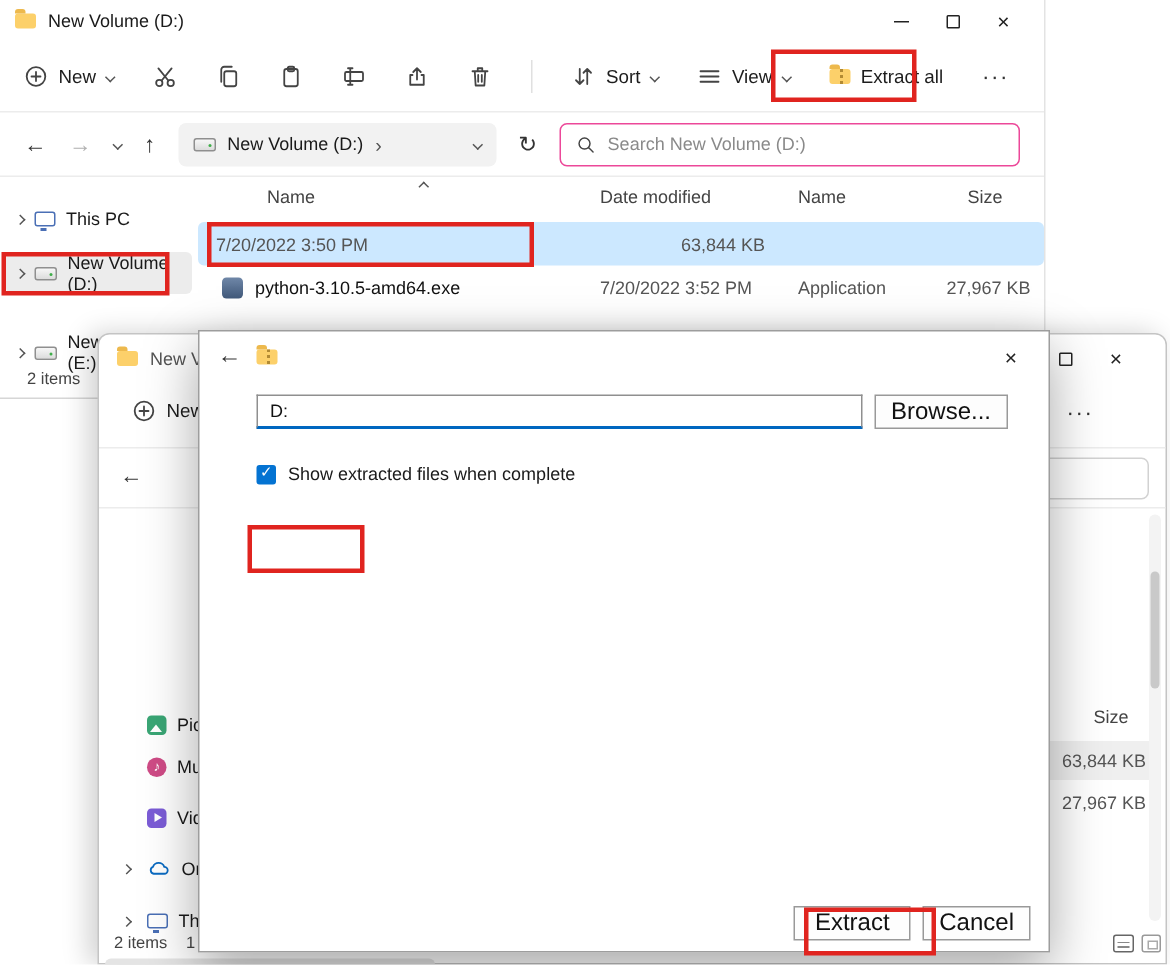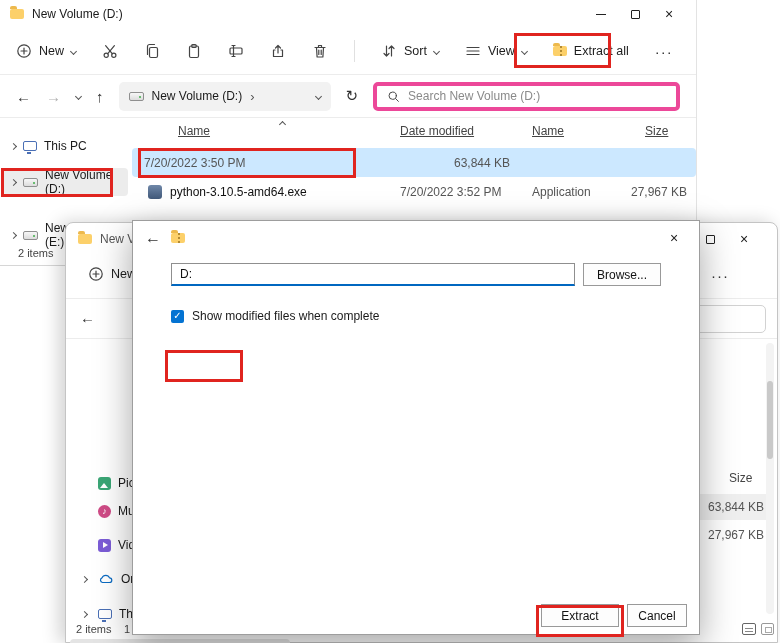--- a/index.html
+++ b/index.html
@@ -52,32 +52,32 @@
   .icbtn { display:flex; align-items:center; justify-content:center; }
   .vsep { width:1px; height:22px; background:#e0e0e0; }
   .dots { font-size:15px; letter-spacing:1px; color:#333; }
 
   
   .navbar { height:43px; display:flex; align-items:center; padding:0 16px; gap:15px; border-bottom:1px solid #ececec; }
   .navic { font-size:15px; color:#333; }
   .navic.dis { color:#b0b0b0; }
   .crumb { width:212px; height:29px; background:#f2f2f2; border-radius:5px; display:flex; align-items:center; gap:8px; padding:0 10px; }
   .crumb .sep { color:#555; font-size:13px; }
-  .search { flex:1; height:29px; border:4px solid #ec4899; border-radius:5px; display:flex; align-items:center; gap:8px; padding:0 10px; }
+  .search { flex:1; height:29px; border:1px solid #ec4899; border-radius:5px; display:flex; align-items:center; gap:8px; padding:0 10px; }
   .search .ph { color:#8a8a8a; }
 
   
   .body1 { position:relative; height:124px; }
   .side-item { position:absolute; left:4px; width:124px; height:28px; display:flex; align-items:center; gap:7px;
                padding-left:7px; border-radius:4px; }
   .side-item.sel { background:#ececec; }
   .files { position:absolute; left:132px; top:0; right:0; bottom:0; }
   .fhead, .frow { display:grid; grid-template-columns:256px 132px 108px 69px; align-items:center; }
   .fhead { height:25px; color:#444; position:relative; }
-  .fhead .c { padding-left:12px;text-decoration:underline; } .fhead .c.first { padding-left:46px; }
+  .fhead .c { padding-left:12px; } .fhead .c.first { padding-left:46px; }
   .fhead .sortc { position:absolute; left:148px; top:4px; }
   .frow { height:29px; border-radius:4px; }
   .frow.sel { background:#cce8ff; }
   .frow .namec { display:flex; align-items:center; gap:8px; padding-left:16px; color:#111; }
   .frow .dimc { padding-left:12px; color:#555; }
   .frow .sizec { text-align:right; padding-right:10px; color:#555; }
   .status1 { position:absolute; left:0; bottom:0; height:24px; display:flex; align-items:center; padding-left:18px;
              font-size:11px; color:#444; }
 
   
@@ -112,21 +112,21 @@
   .dtbar { height:34px; display:flex; align-items:center; padding:0 8px 0 12px; gap:10px; }
   .dtbar .title { color:#111; }
   .dtbar .navic { font-size:16px; }
   .dbody { padding-left:38px; }
   .dhead { margin-top:52px; font-size:15px; color:#2256b2; }
   .dlabel { margin-top:19px; color:#111; }
   .drow { margin-top:8px; display:flex; align-items:center; gap:8px; }
   .dinput { width:404px; height:23px; border:1px solid #8f8f8f; border-bottom:2px solid #0067c0; padding:0 8px;
             font-family:"Liberation Sans","DejaVu Sans",sans-serif; font-size:12px; color:#111; outline:none; }
   .dbtn { min-width:78px; height:23px; border:1px solid #999; background:#fdfdfd; display:flex; align-items:center;
-          justify-content:center; font-size:12px; color:#111; padding:0 10px; }
+          justify-content:center; font-size:16px; color:#111; padding:0 10px; }
   .cbrow { margin-top:23px; display:flex; align-items:center; gap:8px; }
   .cb { width:13px; height:13px; background:#0473d2; border-radius:2px; display:flex; align-items:center; justify-content:center; flex:none; }
   .cb .ck { color:#fff; font-size:10px; font-style:normal; line-height:1; }
   .dfoot { position:absolute; right:12px; bottom:7px; display:flex; gap:8px; }
   .dfoot .dbtn.cancel { min-width:60px; }
 
   
   .hl { position:absolute; border:3px solid #e0241f; z-index:10; }
   #hl-extract-all { left:514px; top:33px; width:97px; height:35px; }
   #hl-sidebar-d   { left:1px;   top:168px; width:112px; height:29px; }
@@ -386,21 +386,21 @@
 
   <div class="dbody">
     <div class="drow">
       <input class="dinput" value="D:" style="">
       <div class="dbtn">Browse...</div>
     </div>
     <div class="cbrow">
       <span class="cb">
         <i class="ck">✓</i>
       </span>
-      <span>Show modified files when complete</span>
+      <span>Show extracted files when complete</span>
     </div>
   </div>
 
   <div class="dfoot">
     <div class="dbtn">Extract</div>
     <div class="dbtn cancel">Cancel</div>
   </div>
 </div>
 
 <div class="hl" id="hl-extract-all"></div>

